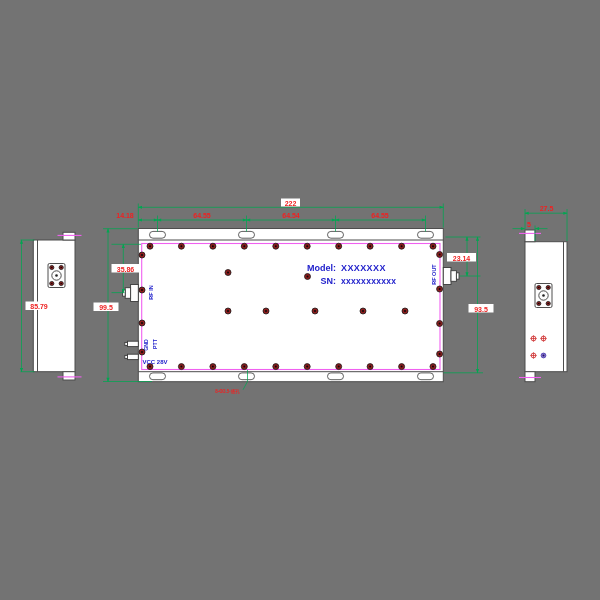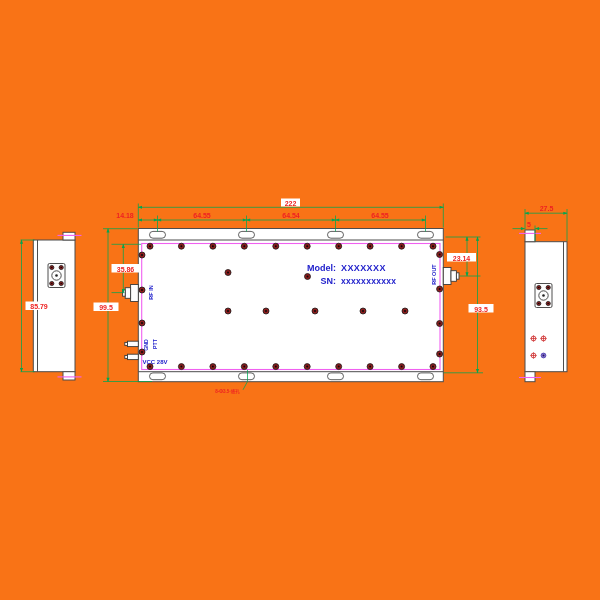--- a/index.html
+++ b/index.html
@@ -1,16 +1,16 @@
 <!DOCTYPE html>
 <html><head>
 <meta charset="utf-8">
 <style>
   html,body{margin:0;padding:0;background:#ffffff;}
-  .canvas{position:relative;width:600px;height:600px;background:#f97316;overflow:hidden;}
+  .canvas{position:relative;width:600px;height:600px;background:#737373;overflow:hidden;}
   svg{font-family:"Liberation Sans", sans-serif;}
   .ol   {stroke:#4d4d4d;stroke-width:1;fill:#ffffff;}
   .oln  {stroke:#4d4d4d;stroke-width:1;fill:none;}
   .slot {stroke:#4d4d4d;stroke-width:0.9;fill:#ffffff;}
   .dim  {stroke:#00a651;stroke-width:0.75;fill:none;}
   .mg   {stroke:#f060f0;stroke-width:1.1;fill:none;}
   .conn {stroke:#3a3a3a;stroke-width:0.9;fill:#fdfdfd;}
   .rtx  {fill:#ee2222;font-size:7px;font-weight:bold;}
   .rtxs {fill:#ee2222;font-size:4.5px;font-weight:bold;}
   .btx  {fill:#2222cc;font-weight:bold;}

